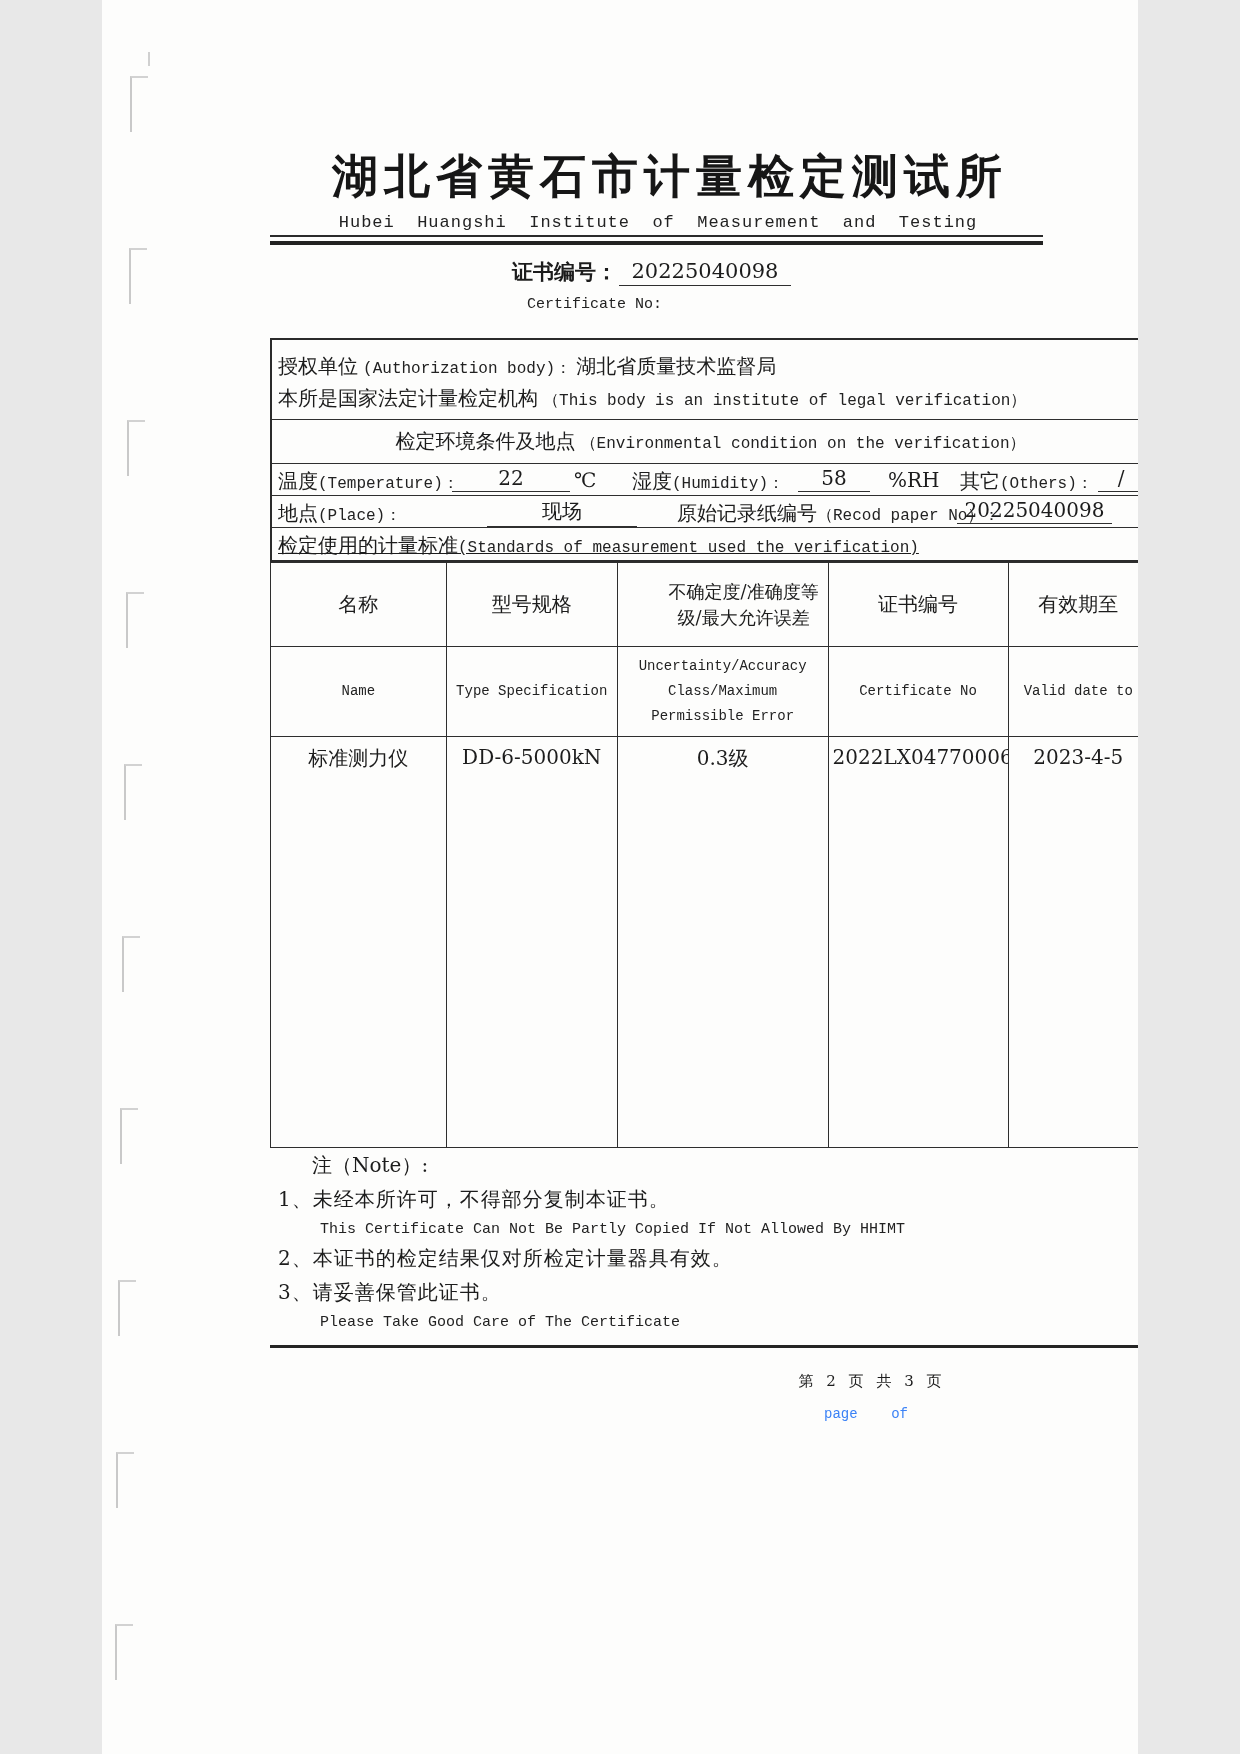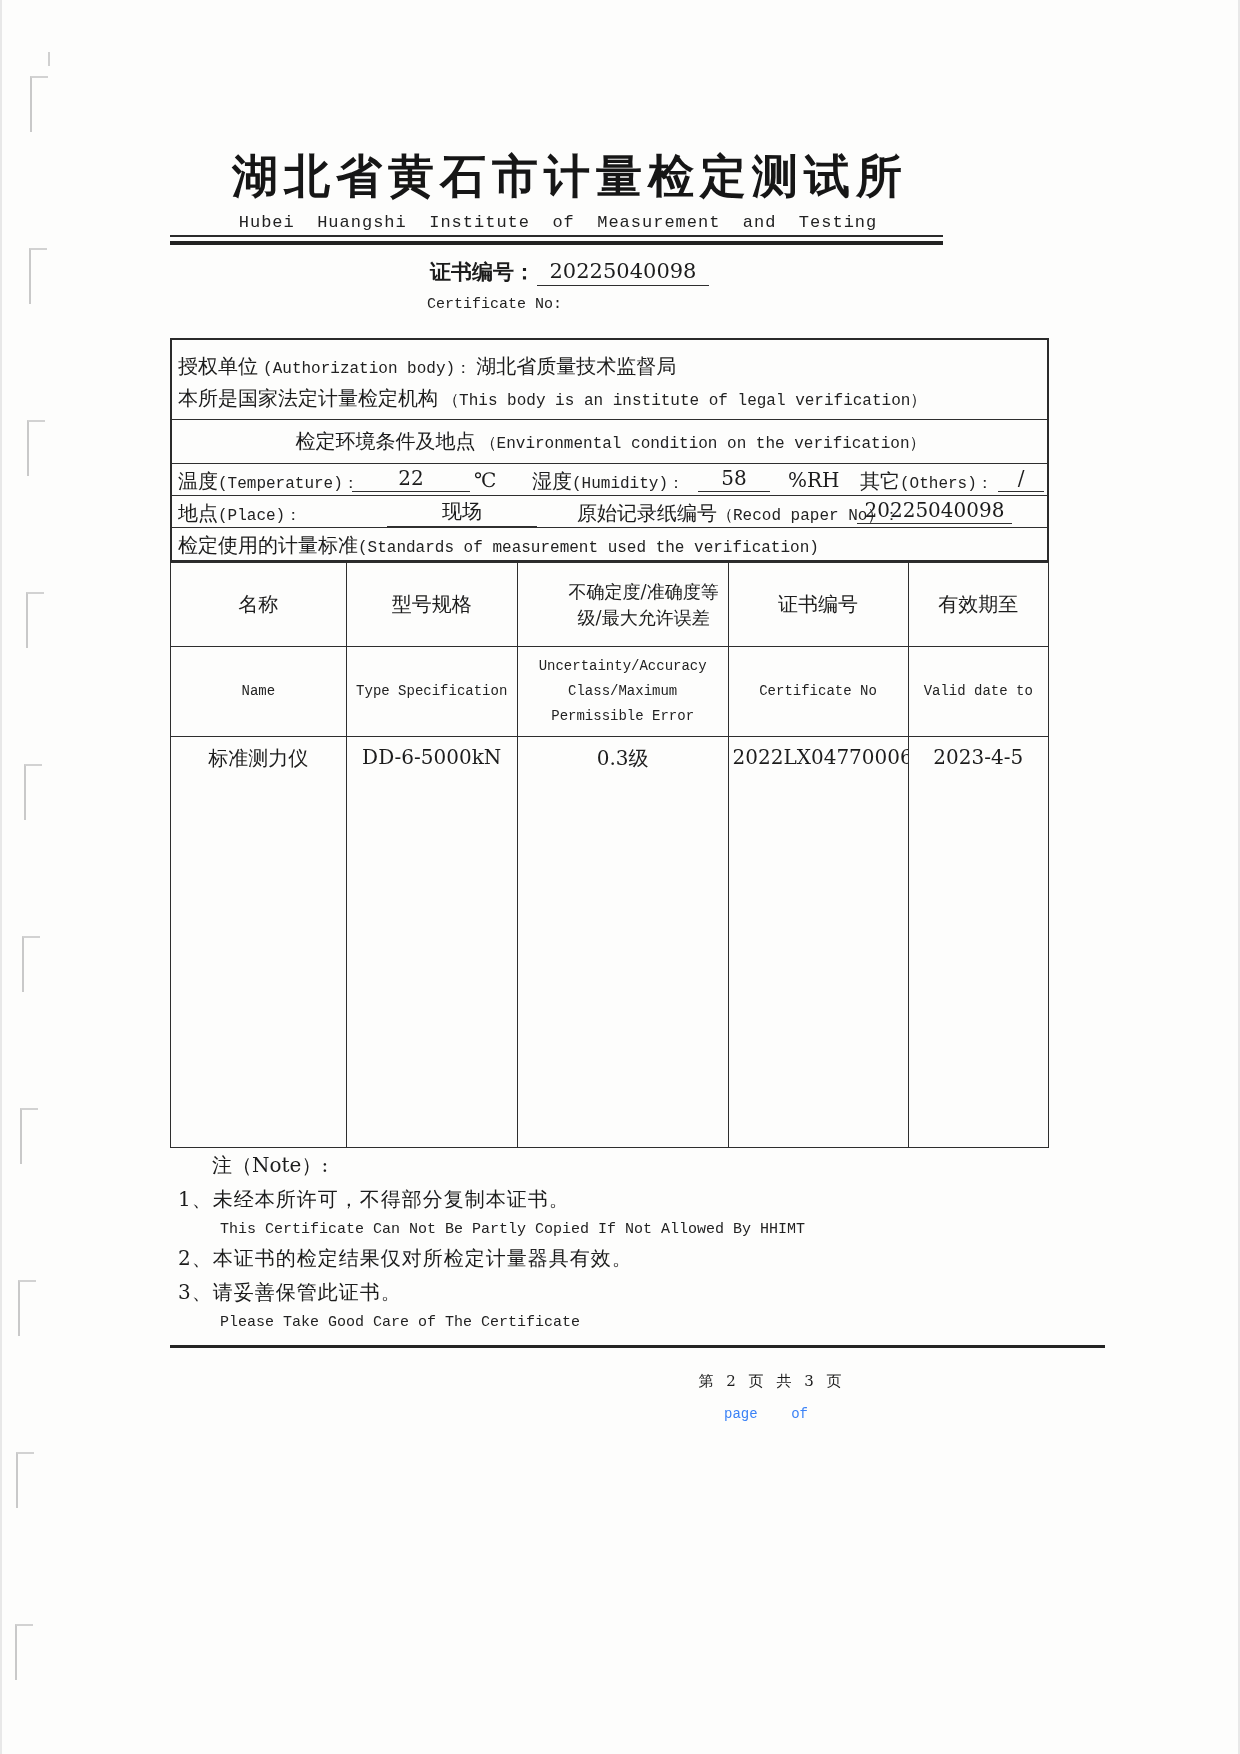--- a/index.html
+++ b/index.html
@@ -1,18 +1,18 @@
 <!DOCTYPE html>
 <html><head>
 <meta charset="utf-8">
 <style>
   html,body{margin:0;padding:0;background:#e8e8e8;}
   #page{
     position:relative;
-    width:1236px;height:1754px;
+    width:1036px;height:1754px;
     margin:0 auto;
     background:#fdfdfc;
     overflow:hidden;
     color:#1c1c1c;
     font-family:"DejaVu Serif", serif;
   }
   .cn{font-family:"DejaVu Serif", serif;}
   .mono{font-family:"Liberation Mono","DejaVu Sans Mono",monospace;}
   .pre{white-space:pre;}
 
@@ -32,42 +32,42 @@
     font-family:"DejaVu Serif",serif;
     color:#161616;
   }
   .subtitle{
     position:absolute;left:168px;top:213px;width:776px;
     text-align:center;font-size:17px;letter-spacing:1px;color:#222;
   }
   .rule-thin{position:absolute;left:168px;top:235px;width:773px;height:2px;background:#2b2b2b;}
   .rule-thick{position:absolute;left:168px;top:241px;width:773px;height:4px;background:#222;}
 
-  .certline{position:absolute;left:428px;top:258px;display:flex;align-items:flex-end;}
+  .certline{position:absolute;left:410px;top:258px;display:flex;align-items:flex-end;}
   .certlabel{font-size:21px;font-weight:bold;}
   .certvalue{
     display:inline-block;width:172px;margin-left:2px;
     text-align:center;font-size:21px;
     border-bottom:1.8px solid #2f2f2f;padding-bottom:2px;
   }
   .certen{position:absolute;left:425px;top:296px;font-size:15px;color:#222;}
 
   
   .box{
     position:absolute;left:168px;top:338px;width:879px;height:224px;
     border:2px solid #2b2b2b;box-sizing:border-box;
     background:transparent;
   }
   .irow{position:relative;box-sizing:border-box;border-bottom:1.6px solid #2f2f2f;}
   .rowA{height:80px;padding:10px 6px 0 6px;}
   .rowA .line{height:32px;line-height:32px;white-space:nowrap;}
   .rowB{height:44px;padding:8px 4px 0 6px;text-align:center;}
   .rowC{height:32px;}
   .rowD{height:32px;}
-  .rowE{height:32px;border-bottom:none;padding:4px 22px 0 6px;}
+  .rowE{height:32px;border-bottom:none;padding:4px 22px 0 6px;text-decoration:underline;}
   .cnlab{font-size:20px;}
   .enlab{font-size:16px;color:#222;}
   .rowC .fld,.rowD .fld{position:absolute;top:4px;white-space:nowrap;}
   .blank{
     position:absolute;top:2px;
     display:inline-block;text-align:center;
     font-size:20px;border-bottom:1.6px solid #2f2f2f;
     padding-bottom:1px;
   }
 

